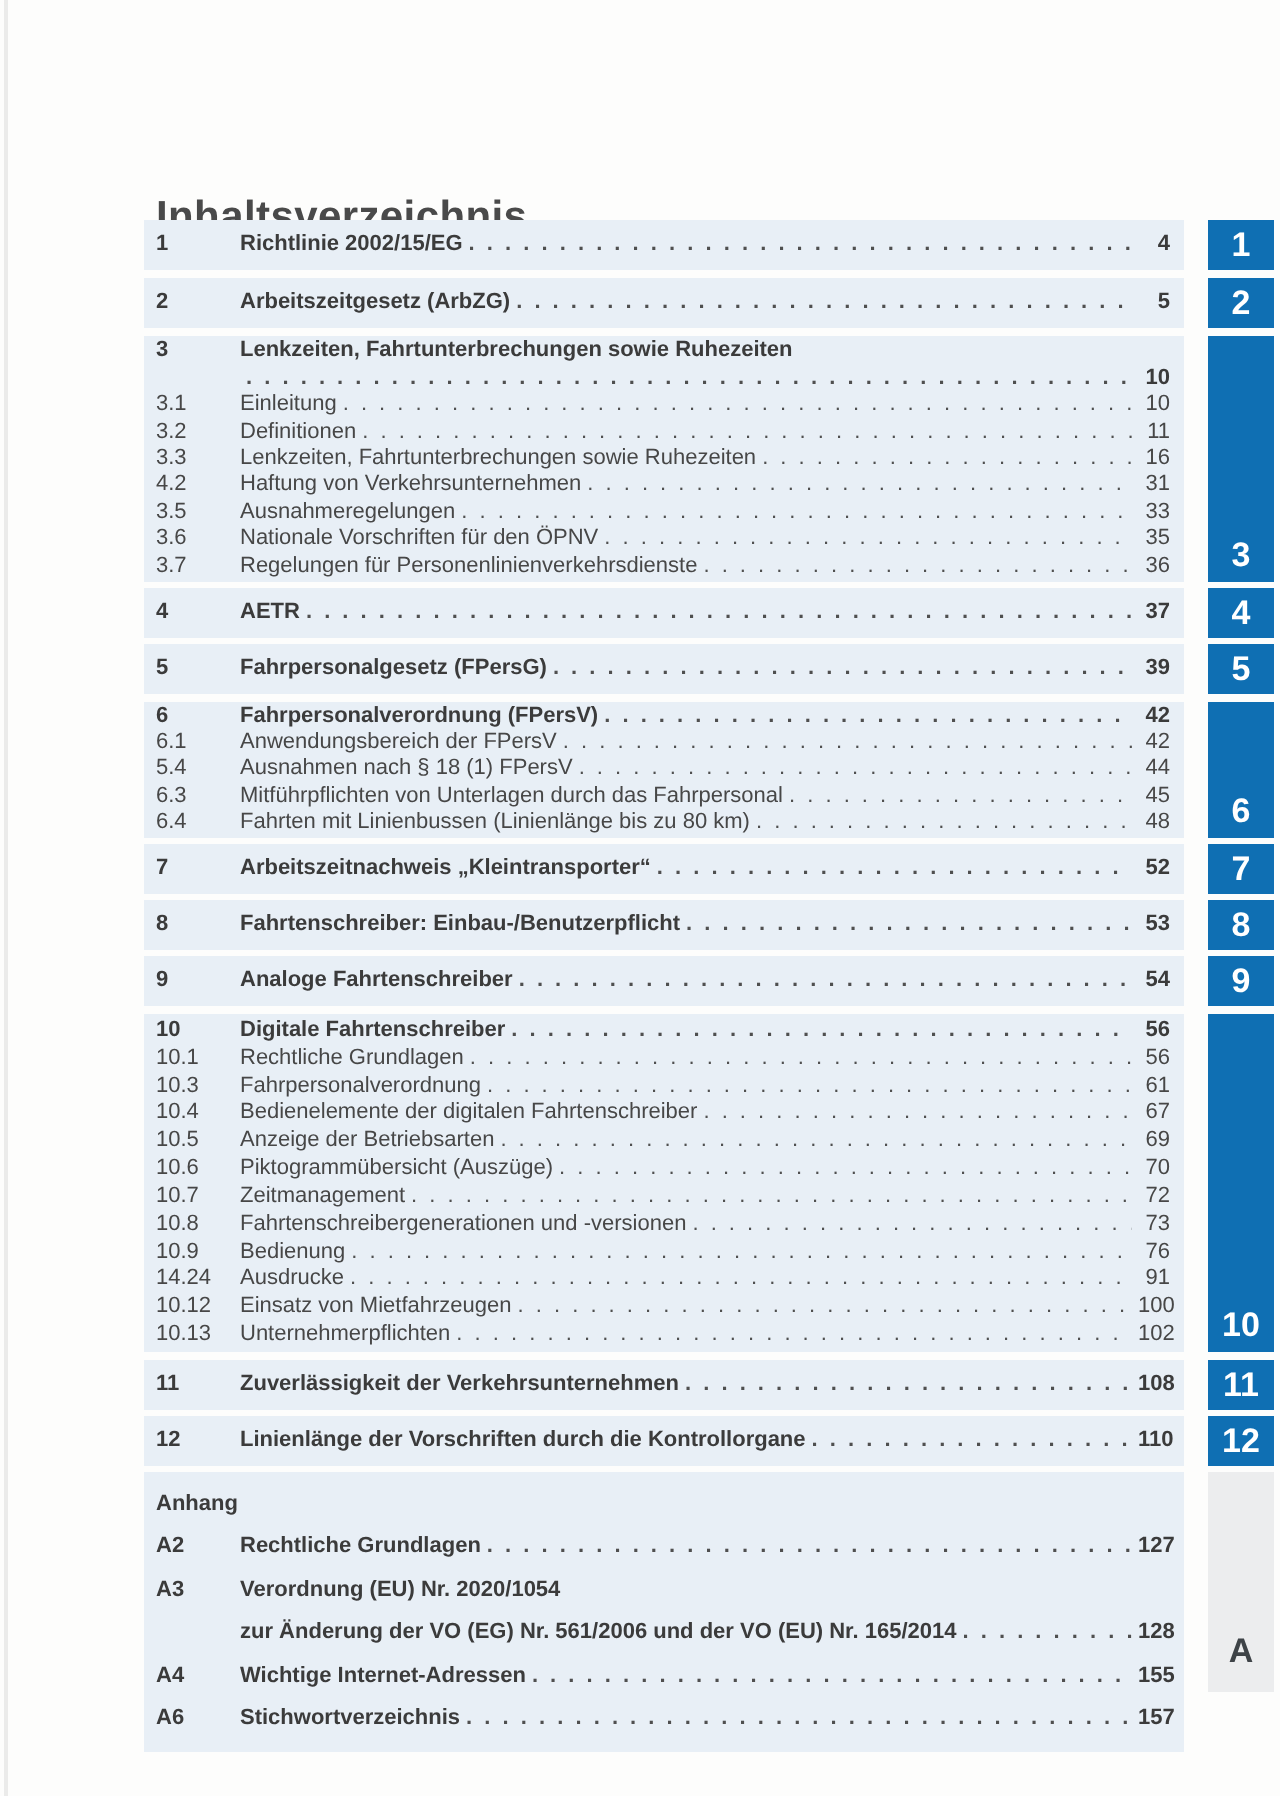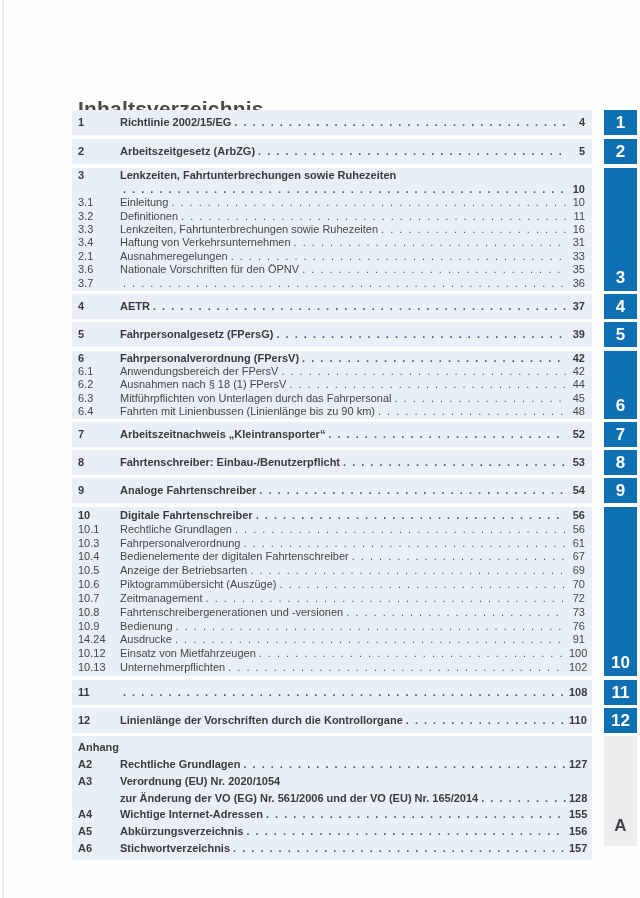--- a/index.html
+++ b/index.html
@@ -94,39 +94,40 @@
         <span class="leader"></span>
         <span class="pg">11</span>
       </div>
       <div class="row">
         <span class="num">3.3</span>
         <span class="t">Lenkzeiten, Fahrtunterbrechungen sowie Ruhezeiten</span>
         <span class="leader"></span>
         <span class="pg">16</span>
       </div>
       <div class="row">
-        <span class="num">3.4</span>
+        <span class="num">4.2</span>
         <span class="t">Haftung von Verkehrsunternehmen</span>
         <span class="leader"></span>
         <span class="pg">31</span>
       </div>
       <div class="row">
-        <span class="num">2.1</span>
+        <span class="num">3.5</span>
         <span class="t">Ausnahmeregelungen</span>
         <span class="leader"></span>
         <span class="pg">33</span>
       </div>
       <div class="row">
         <span class="num">3.6</span>
         <span class="t">Nationale Vorschriften für den ÖPNV</span>
         <span class="leader"></span>
         <span class="pg">35</span>
       </div>
       <div class="row">
         <span class="num">3.7</span>
+        <span class="t">Regelungen für Personenlinienverkehrsdienste</span>
         <span class="leader"></span>
         <span class="pg">36</span>
       </div>
     </div>
     <div class="tab tall" style="top: 168px; height: 123px;">
       <span class="tab-label">3</span>
     </div>
     <div class="block" style="top: 294px; height: 25px;">
       <div class="row b">
         <span class="num">4</span>
@@ -156,34 +157,34 @@
         <span class="leader"></span>
         <span class="pg">42</span>
       </div>
       <div class="row">
         <span class="num">6.1</span>
         <span class="t">Anwendungsbereich der FPersV</span>
         <span class="leader"></span>
         <span class="pg">42</span>
       </div>
       <div class="row">
-        <span class="num">6.2</span>
+        <span class="num">5.4</span>
         <span class="t">Ausnahmen nach § 18 (1) FPersV</span>
         <span class="leader"></span>
         <span class="pg">44</span>
       </div>
       <div class="row">
         <span class="num">6.3</span>
         <span class="t">Mitführpflichten von Unterlagen durch das Fahrpersonal</span>
         <span class="leader"></span>
         <span class="pg">45</span>
       </div>
       <div class="row">
         <span class="num">6.4</span>
-        <span class="t">Fahrten mit Linienbussen (Linienlänge bis zu 90 km)</span>
+        <span class="t">Fahrten mit Linienbussen (Linienlänge bis zu 80 km)</span>
         <span class="leader"></span>
         <span class="pg">48</span>
       </div>
     </div>
     <div class="tab tall" style="top: 351px; height: 68px;">
       <span class="tab-label">6</span>
     </div>
     <div class="block" style="top: 422px; height: 25px;">
       <div class="row b">
         <span class="num">7</span>
@@ -290,39 +291,40 @@
         <span class="leader"></span>
         <span class="pg">102</span>
       </div>
     </div>
     <div class="tab tall" style="top: 507px; height: 169px;">
       <span class="tab-label">10</span>
     </div>
     <div class="block" style="top: 680px; height: 25px;">
       <div class="row b">
         <span class="num">11</span>
+        <span class="t">Zuverlässigkeit der Verkehrsunternehmen</span>
         <span class="leader"></span>
         <span class="pg">108</span>
       </div>
     </div>
     <div class="tab" style="top: 680px; height: 25px;">
       <span class="tab-label">11</span>
     </div>
     <div class="block" style="top: 708px; height: 25px;">
       <div class="row b">
         <span class="num">12</span>
         <span class="t">Linienlänge der Vorschriften durch die Kontrollorgane</span>
         <span class="leader"></span>
         <span class="pg">110</span>
       </div>
     </div>
     <div class="tab" style="top: 708px; height: 25px;">
       <span class="tab-label">12</span>
     </div>
-    <div class="block" style="top: 736px; height: 124px;">
+    <div class="block" style="top: 736px; height: 140px;">
       <div class="row b">
         <span class="num">Anhang</span>
         <span class="t"></span>
         <span class="fill"></span>
       </div>
       <div class="row b">
         <span class="num">A2</span>
         <span class="t">Rechtliche Grundlagen</span>
         <span class="leader"></span>
         <span class="pg">127</span>
@@ -338,26 +340,20 @@
         <span class="leader"></span>
         <span class="pg">128</span>
       </div>
       <div class="row b">
         <span class="num">A4</span>
         <span class="t">Wichtige Internet-Adressen</span>
         <span class="leader"></span>
         <span class="pg">155</span>
       </div>
       <div class="row b">
-        <span class="num">A5</span>
-        <span class="t">Abkürzungsverzeichnis</span>
-        <span class="leader"></span>
-        <span class="pg">156</span>
-      </div>
-      <div class="row b">
         <span class="num">A6</span>
         <span class="t">Stichwortverzeichnis</span>
         <span class="leader"></span>
         <span class="pg">157</span>
       </div>
     </div>
     <div class="tab tall light" style="top: 736px; height: 110px;">
       <span class="tab-label">A</span>
     </div>
   </div>

